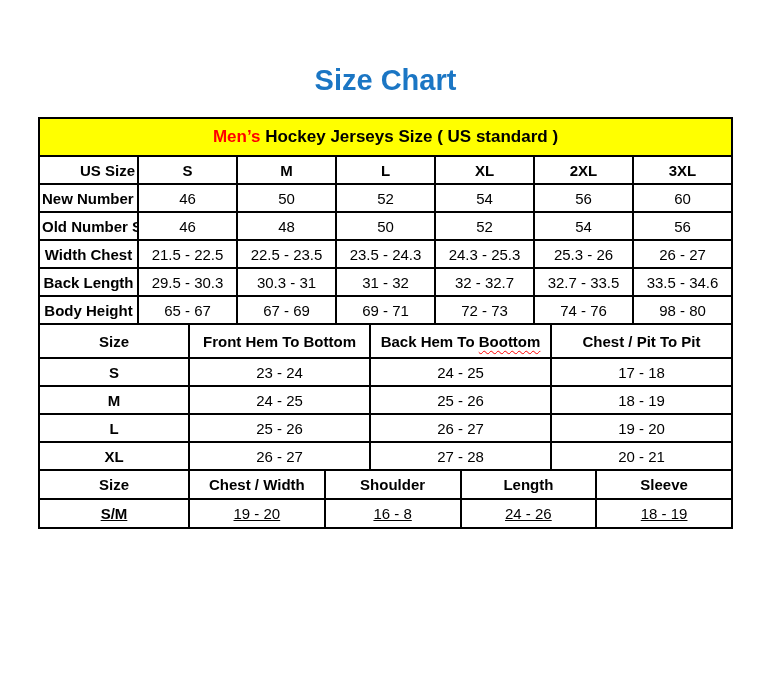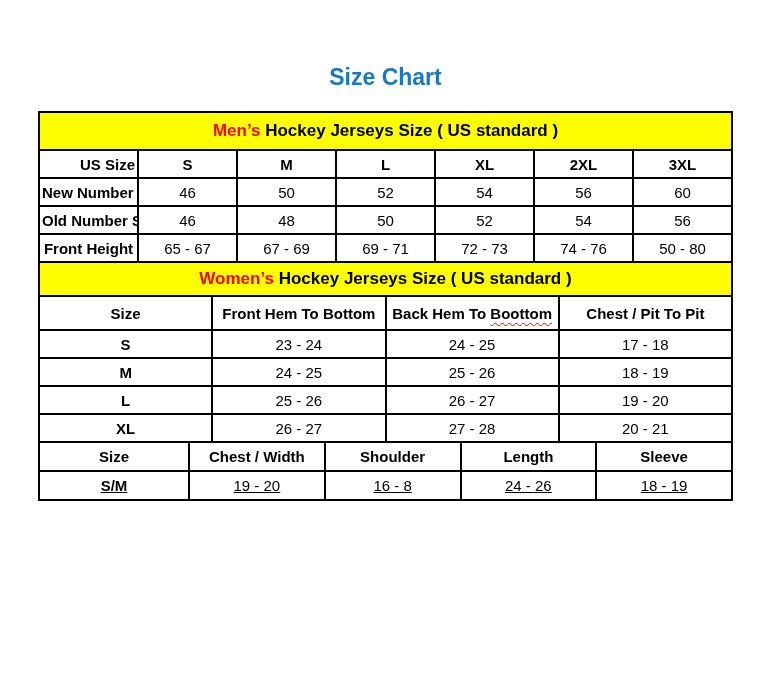--- a/index.html
+++ b/index.html
@@ -12,21 +12,21 @@
   body{
     width:776px;height:692px;overflow:hidden;
     font-family:"Liberation Sans","DejaVu Sans",sans-serif;
     color:#000;
   }
   .page{width:776px;height:692px;position:relative;}
   .title{
     margin:64px 0 0 38px;width:695px;
     text-align:center;
     color:var(--title-blue);
-    font-size:23px;font-weight:bold;
+    font-size:29px;font-weight:bold;
     letter-spacing:0px;
   }
   .tables-wrap{margin:20px 0 0 38px;width:759px;}
   table.size-table{
     border-collapse:collapse;table-layout:fixed;width:695px;
   }
   table.size-table + table.size-table{margin-top:-2px;}
   td{
     border:2px solid var(--border-color);
     text-align:center;vertical-align:middle;
@@ -90,35 +90,50 @@
           <tr class="data-row">
             <td class="row-label">Old Number Size</td>
             <td class="data-cell">46</td>
             <td class="data-cell">48</td>
             <td class="data-cell">50</td>
             <td class="data-cell">52</td>
             <td class="data-cell">54</td>
             <td class="data-cell">56</td>
           </tr>
           <tr class="data-row">
-            <td class="row-label">Front Height</td>
+            <td class="row-label">Width Chest</td>
+            <td class="data-cell">21.5 - 22.5</td>
+            <td class="data-cell">22.5 - 23.5</td>
+            <td class="data-cell">23.5 - 24.3</td>
+            <td class="data-cell">24.3 - 25.3</td>
+            <td class="data-cell">25.3 - 26</td>
+            <td class="data-cell">26 - 27</td>
+          </tr>
+          <tr class="data-row">
+            <td class="row-label">Back Length</td>
+            <td class="data-cell">29.5 - 30.3</td>
+            <td class="data-cell">30.3 - 31</td>
+            <td class="data-cell">31 - 32</td>
+            <td class="data-cell">32 - 32.7</td>
+            <td class="data-cell">32.7 - 33.5</td>
+            <td class="data-cell">33.5 - 34.6</td>
+          </tr>
+          <tr class="data-row">
+            <td class="row-label">Body Height</td>
             <td class="data-cell">65 - 67</td>
             <td class="data-cell">67 - 69</td>
             <td class="data-cell">69 - 71</td>
             <td class="data-cell">72 - 73</td>
             <td class="data-cell">74 - 76</td>
-            <td class="data-cell">50 - 80</td>
+            <td class="data-cell">98 - 80</td>
           </tr>
         </tbody>
       </table>
     <table class="size-table" data-table="1">
         <tbody>
-          <tr>
-            <td colspan="4" class="section-header"><span class="accent">Women’s</span><span> Hockey Jerseys Size ( US standard )</span></td>
-          </tr>
           <tr class="header-row">
             <td class="col-header" style="width: 144px;">Size</td>
             <td class="col-header">Front Hem To Bottom</td>
             <td class="col-header">Back Hem To <span class="wavy">Boottom</span></td>
             <td class="col-header">Chest / Pit To Pit</td>
           </tr>
           <tr class="data-row">
             <td class="row-label">S</td>
             <td class="data-cell">23 - 24</td>
             <td class="data-cell">24 - 25</td>

